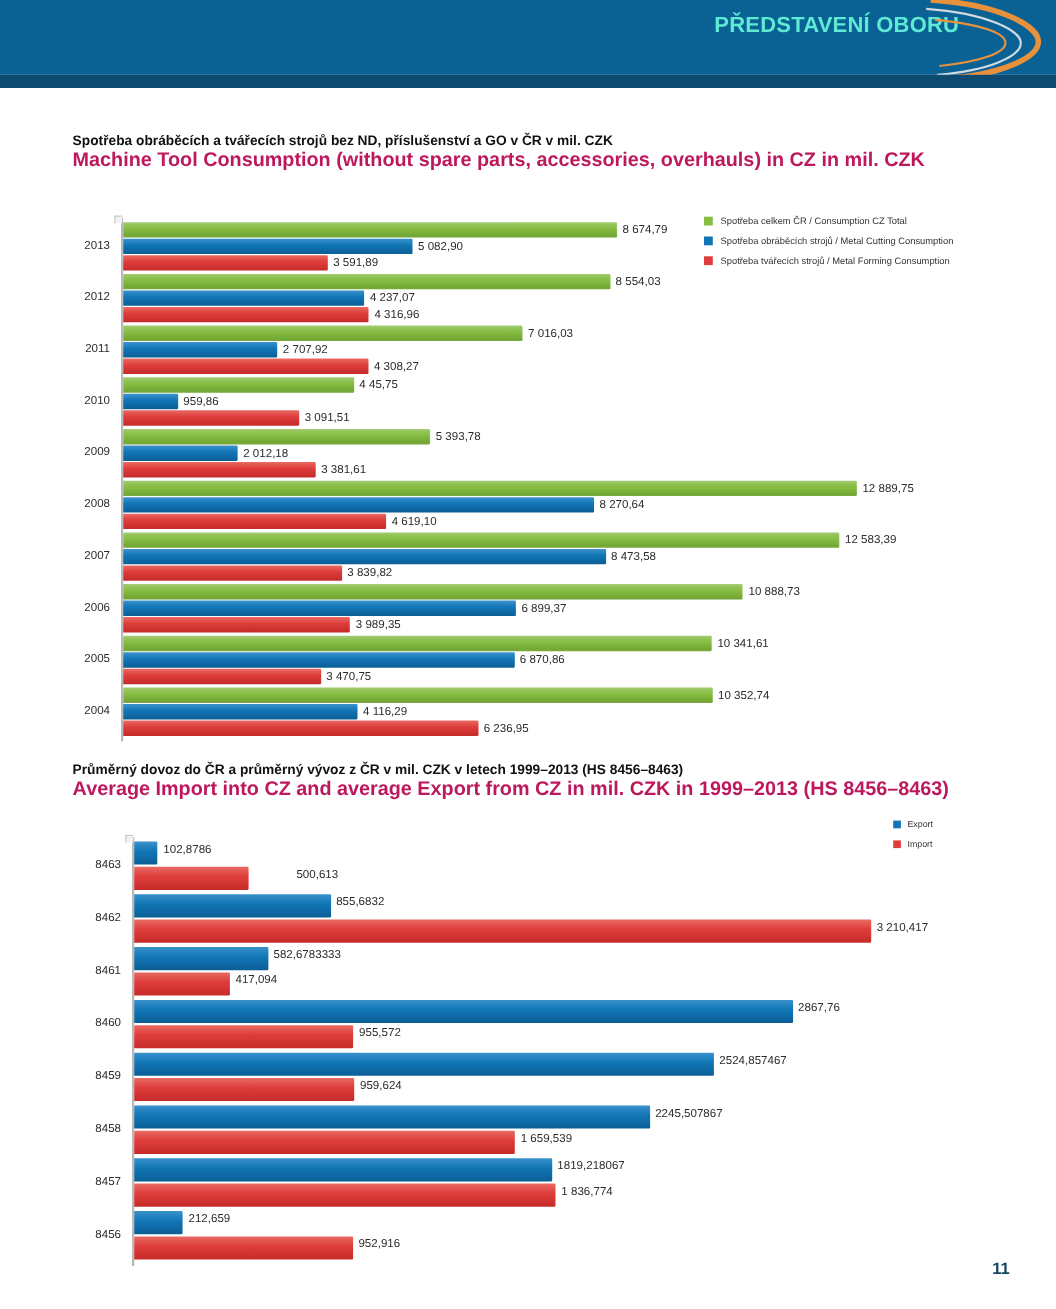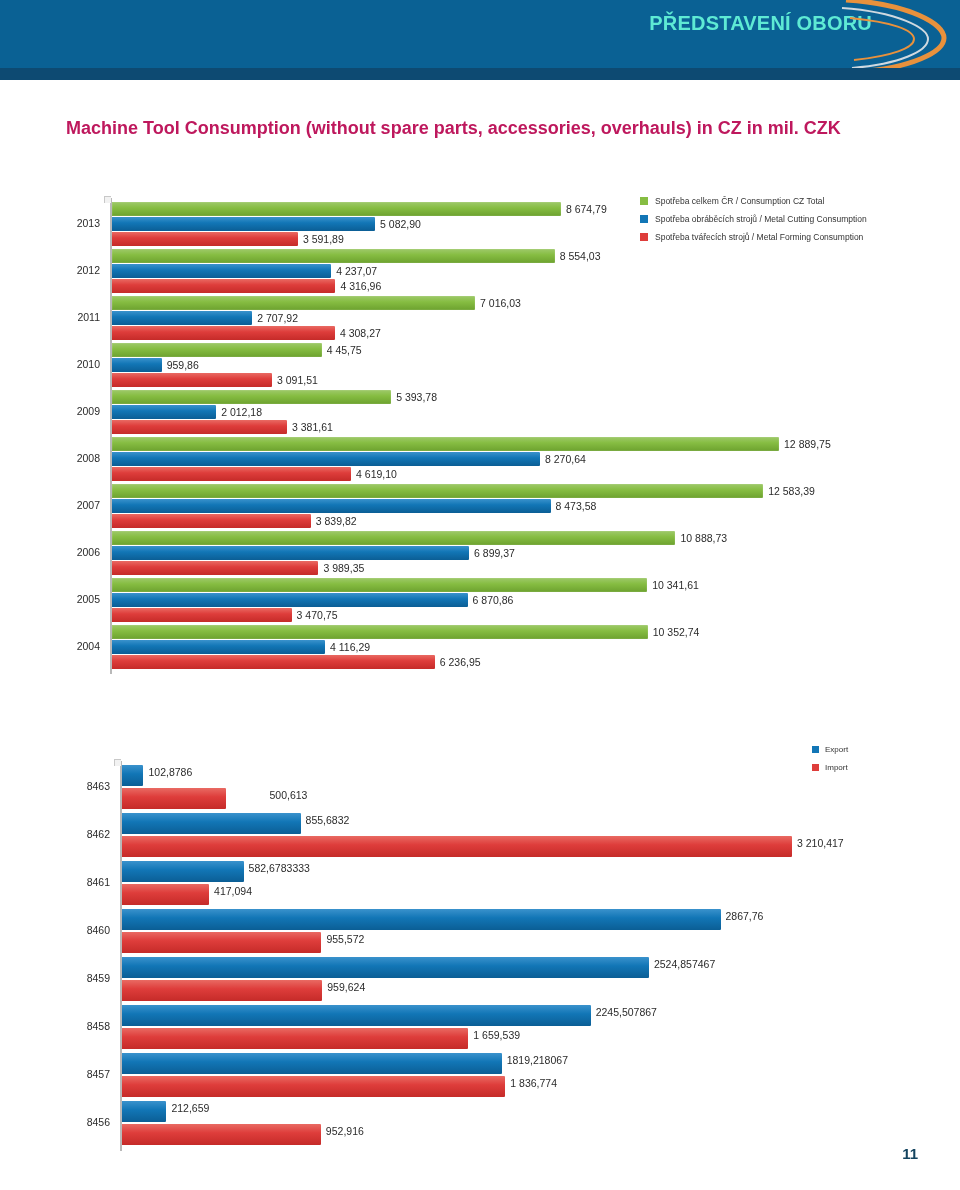--- a/index.html
+++ b/index.html
@@ -109,20 +109,21 @@
     <svg class="swoosh" width="120" height="80" viewBox="0 0 120 80">
       <path d="M6 4 C70 8, 104 28, 104 42 C104 56, 72 72, 16 76" fill="none" stroke="#e8913c" stroke-width="5"></path>
       <path d="M2 12 C58 16, 88 32, 88 43 C88 55, 60 68, 12 72" fill="none" stroke="#cfd9e0" stroke-width="2"></path>
       <path d="M10 22 C52 26, 74 34, 74 43 C74 52, 52 60, 14 64" fill="none" stroke="#e8913c" stroke-width="2"></path>
     </svg>
   </div>
 </div>
 <div class="header-strip"></div>
 
 <div class="sect-title" style="top:120px;">
+  <div class="title-cz">Spotřeba obráběcích a tvářecích strojů bez ND, příslušenství a GO v ČR v mil. CZK</div>
   <div class="title-en">Machine Tool Consumption (without spare parts, accessories, overhauls) in CZ in mil. CZK</div>
 </div>
 
 <div class="chart" id="chart1" style="left:0px; top:190px; width:960px; height:480px;">
     <div class="axis" style="left: 110px; top: 8px; height: 476px;"></div>
     <div class="axis-cap" style="left: 104px; top: 6px;"></div>
     <div class="grp" style="left: 0px; top: 12px; width: 960px; height: 47px;">
       <div class="grp-label" style="left: 48px; width: 52px; top: 15px;">2013</div>
       <div class="bar green" style="left: 112px; top: 0px; width: 448.92px; height: 14px;"></div>
       <div class="bar-val" style="left: 565.92px; top: 0px;">8 674,79</div>
@@ -223,20 +224,22 @@
       <span class="legend-swatch" style="background: rgb(18, 118, 182);"></span>
       <span class="legend-label">Spotřeba obráběcích strojů / Metal Cutting Consumption</span>
     </div>
     <div class="legend-row">
       <span class="legend-swatch" style="background: rgb(222, 61, 59);"></span>
       <span class="legend-label">Spotřeba tvářecích strojů / Metal Forming Consumption</span>
     </div>
   </div>
 
 <div class="sect-title" style="top:692px;">
+  <div class="title-cz">Průměrný dovoz do ČR a průměrný vývoz z ČR v mil. CZK v letech 1999–2013 (HS 8456–8463)</div>
+  <div class="title-en">Average Import into CZ and average Export from CZ in mil. CZK in 1999–2013 (HS 8456–8463)</div>
 </div>
 
 <div class="chart" id="chart2" style="left:0px; top:755px; width:960px; height:405px;">
     <div class="axis" style="left: 120px; top: 6px; height: 390px;"></div>
     <div class="axis-cap" style="left: 114px; top: 4px;"></div>
     <div class="grp" style="left: 0px; top: 10px; width: 960px; height: 48px;">
       <div class="grp-label" style="left: 58px; width: 52px; top: 15px;">8463</div>
       <div class="bar blue" style="left: 122px; top: 0px; width: 21.4708px; height: 21px;"></div>
       <div class="bar-val" style="left: 148.471px; top: 0px;">102,8786</div>
       <div class="bar red" style="left: 122px; top: 23px; width: 104.478px; height: 21px;"></div>

